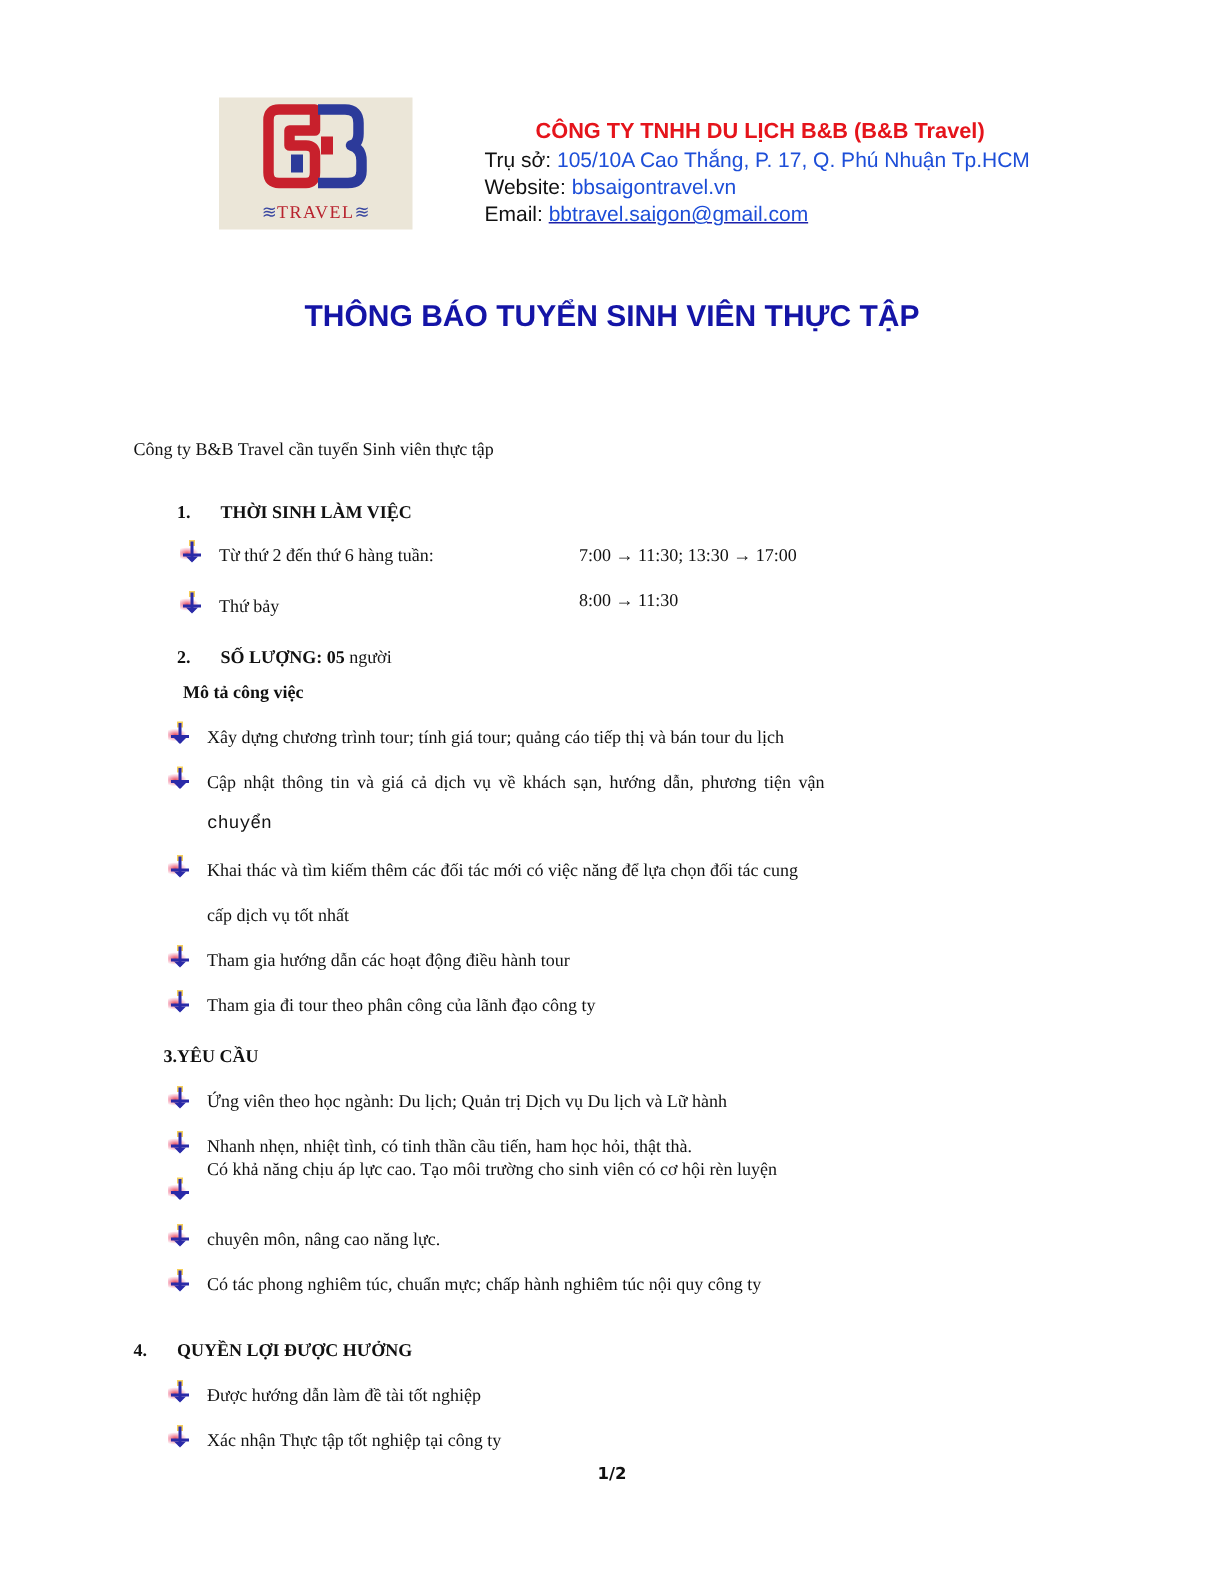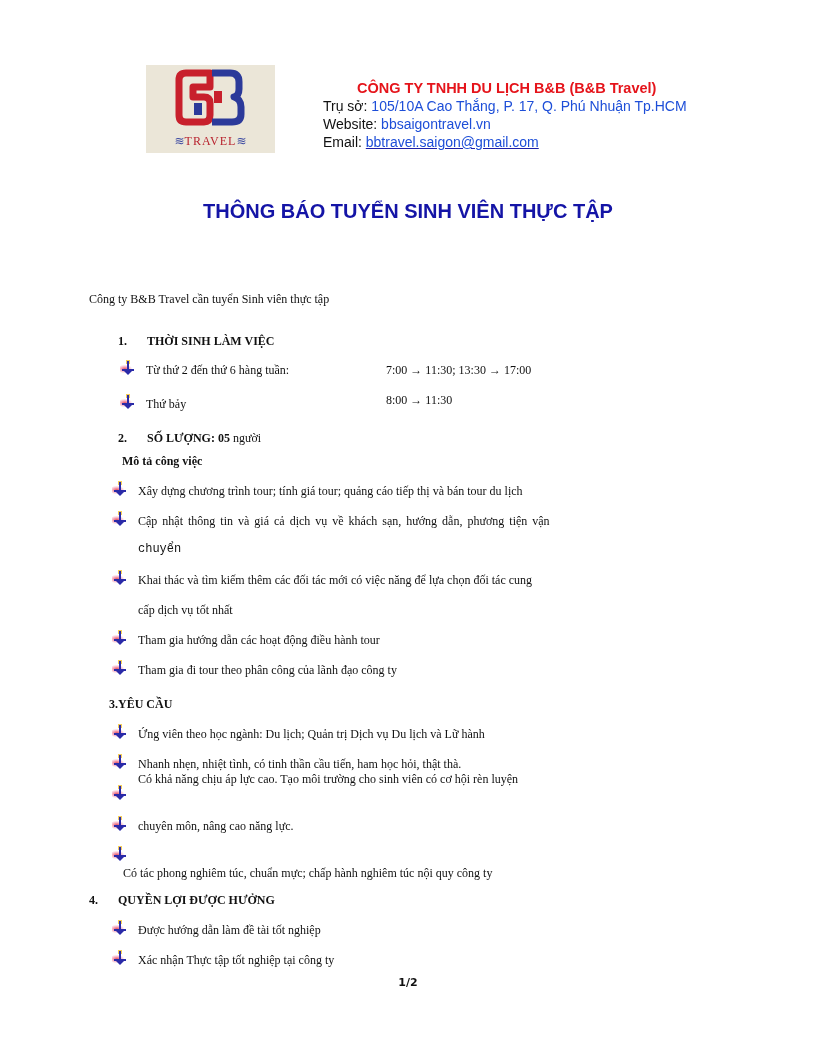--- a/index.html
+++ b/index.html
@@ -207,21 +207,21 @@
   </div>
 <div class="p" style="left:138px; top:816px;">chuyên môn, nâng cao năng lực.</div>
 
 <div class="bullet" style="left:112px; top:846px;">
     <div class="glow"></div>
     <div class="gold"></div>
     <div class="stem"></div>
     <div class="cross"></div>
     <div class="tip"></div>
   </div>
-<div class="p" style="left:123px; top:846px;margin-top:17px;">Có tác phong nghiêm túc, chuẩn mực; chấp hành nghiêm túc nội quy công ty</div>
+<div class="p" style="left:138px; top:846px;">Có tác phong nghiêm túc, chuẩn mực; chấp hành nghiêm túc nội quy công ty</div>
 
 <div class="p b" style="left:89px; top:890px;">
   <span class="num">4.</span><span>QUYỀN LỢI ĐƯỢC HƯỞNG</span>
 </div>
 
 <div class="bullet" style="left:112px; top:920px;">
     <div class="glow"></div>
     <div class="gold"></div>
     <div class="stem"></div>
     <div class="cross"></div>

